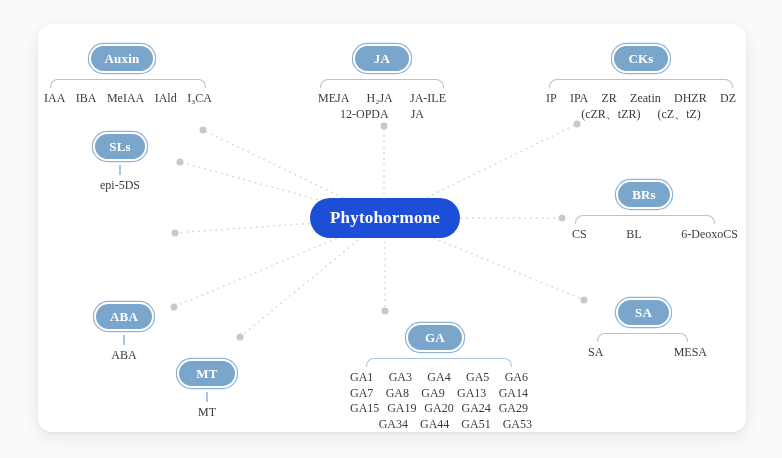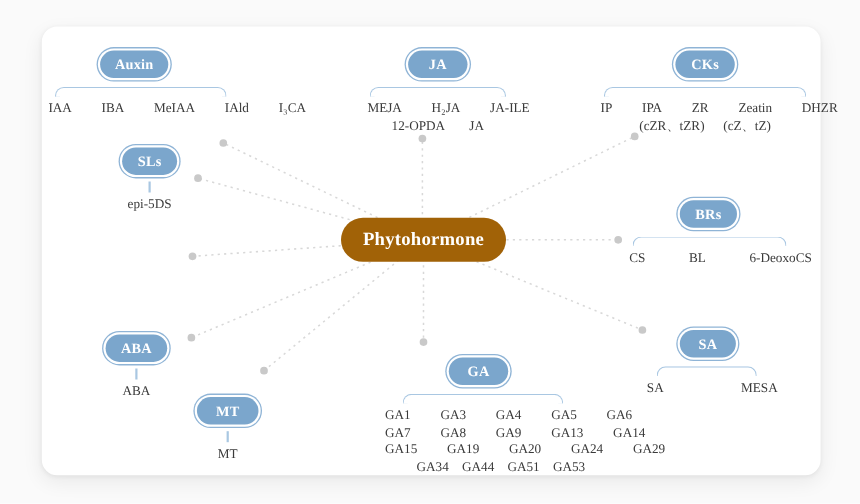--- a/index.html
+++ b/index.html
@@ -16,28 +16,28 @@
   .pill{
     position:relative;background:#7ba6cc;color:#ffffff;font-weight:bold;font-size:13px;
     line-height:13px;padding:6px 14px;border-radius:999px;letter-spacing:.2px;white-space:nowrap;
     box-shadow:0 0 0 2px #ffffff,0 0 0 3.2px #8fb4d6;
   }
   .bracket{
     height:9px;border:1.5px solid #a9c7e2;border-bottom:none;
     border-top-left-radius:8px;border-top-right-radius:8px;margin-top:8px;box-sizing:border-box;
   }
   .vline{width:2px;height:10px;background:#a9c7e2;margin-top:6px;}
-  .row{display:flex;width:100%;margin-top:3px;font-size:12px;color:#3a3a3a;line-height:15.5px;gap:27px;}
+  .row{display:flex;width:100%;margin-top:3px;font-size:12px;color:#3a3a3a;line-height:15.5px;}
   .row.between{justify-content:space-between;}
   .row.center{justify-content:center;}
   .row.sub{margin-top:0;}
   .item{white-space:nowrap;}
   .center-pill{
     position:absolute;left:310px;top:198px;width:150px;height:40px;border-radius:21px;
-    background:#a16207;color:#ffffff;font-weight:bold;font-size:17px;
+    background:#1d4ed8;color:#ffffff;font-weight:bold;font-size:17px;
     display:flex;align-items:center;justify-content:center;letter-spacing:.2px;
   }
 </style>
 </head>
 <body>
 
 <div class="stage">
   <div class="card"></div>
 
   <svg class="links" width="782" height="458">
@@ -72,21 +72,21 @@
     <div class="bracket" style="width:156px;"></div>
     <div class="row between">
       <span class="item">IAA</span>
       <span class="item">IBA</span>
       <span class="item">MeIAA</span>
       <span class="item">IAld</span>
       <span class="item">I₃CA</span>
     </div>
   </div>
 
-  <div class="group" style="left:318px;top:46px;width:128px;margin-left:16px;">
+  <div class="group" style="left:318px;top:46px;width:128px;">
     <span class="pill" style="padding:6px 19px;">JA</span>
     <div class="bracket" style="width:124px;"></div>
     <div class="row between">
       <span class="item">MEJA</span>
       <span class="item">H₂JA</span>
       <span class="item">JA-ILE</span>
     </div>
     <div class="row center sub" style="gap:22px;">
       <span class="item">12-OPDA</span>
       <span class="item">JA</span>
@@ -103,21 +103,21 @@
       <span class="item">Zeatin</span>
       <span class="item">DHZR</span>
       <span class="item">DZ</span>
     </div>
     <div class="row center sub" style="gap:17px;">
       <span class="item">(cZR、tZR)</span>
       <span class="item">(cZ、tZ)</span>
     </div>
   </div>
 
-  <div class="group" style="left:100px;top:134px;width:72px;">
+  <div class="group" style="left:84px;top:134px;width:72px;">
     <span class="pill">SLs</span>
     <div class="vline"></div>
     <div class="row center">
       <span class="item">epi-5DS</span>
     </div>
   </div>
 
 
   <div class="group" style="left:88px;top:304px;width:72px;">
     <span class="pill">ABA</span>

